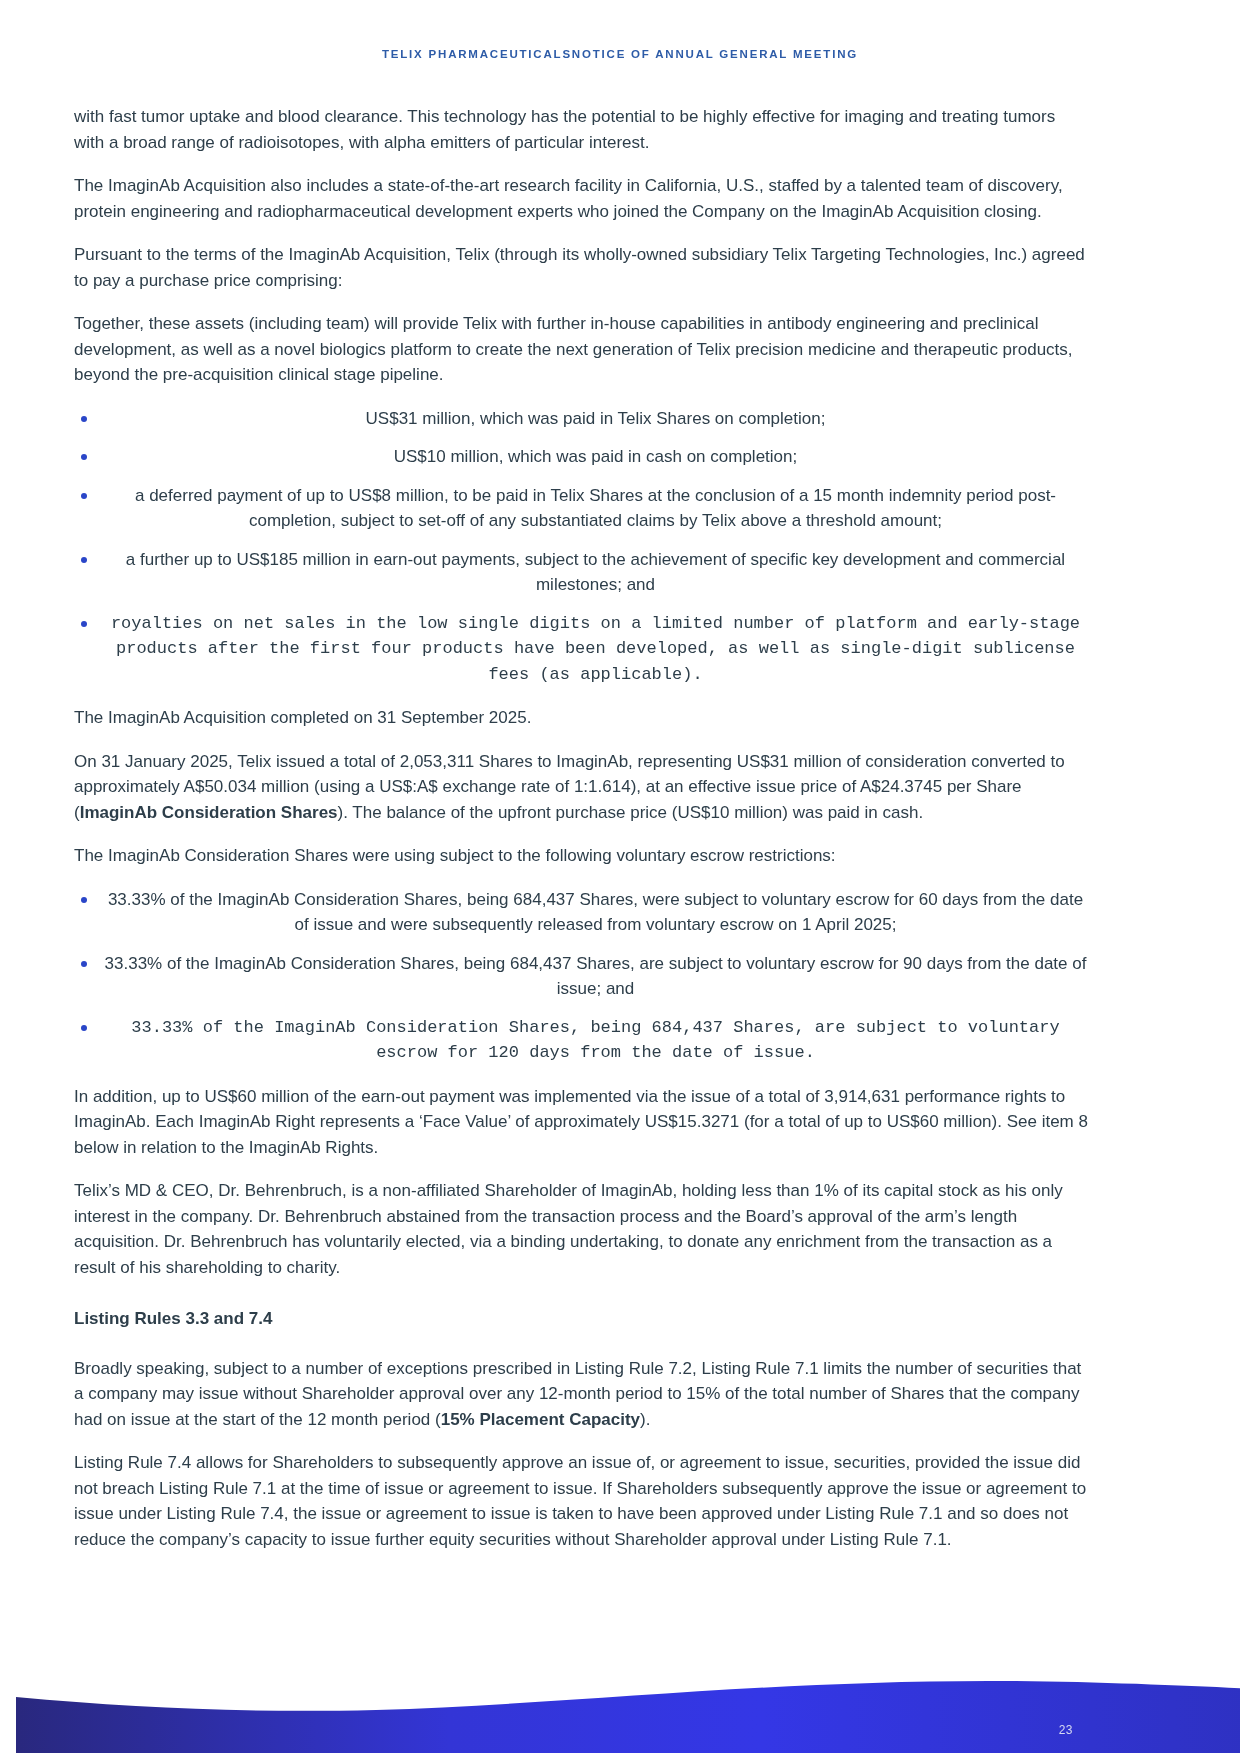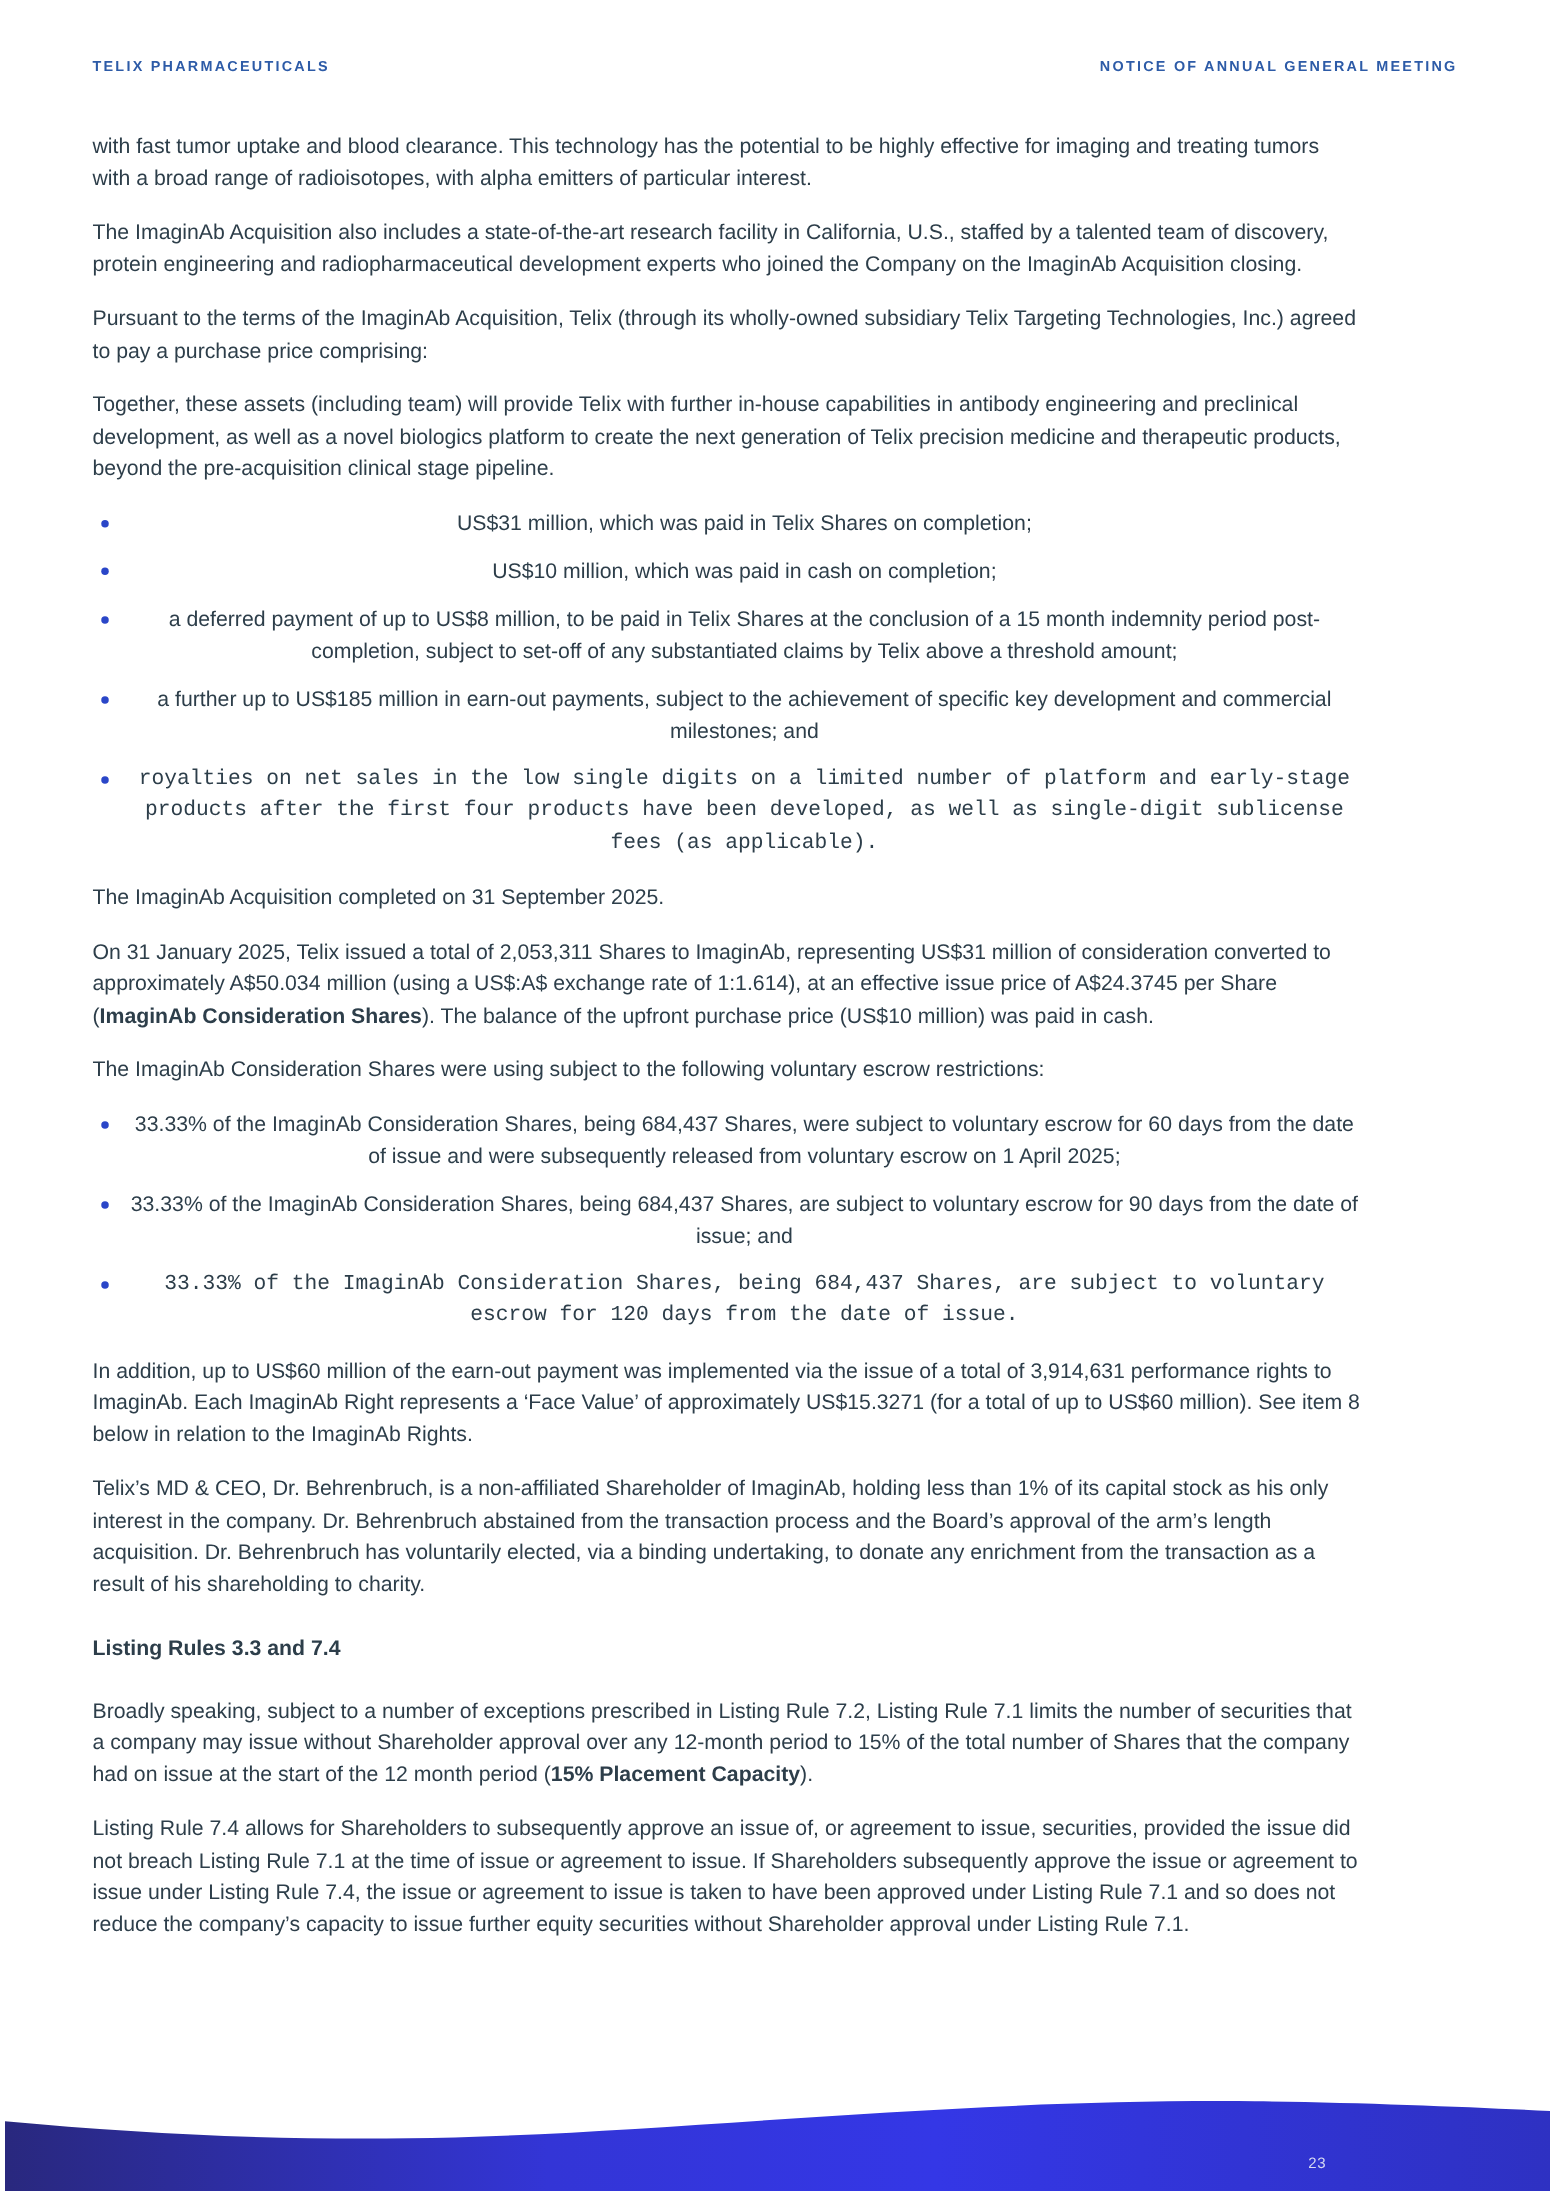--- a/index.html
+++ b/index.html
@@ -7,21 +7,21 @@
     position:relative;
     width:1240px;
     height:1753px;
     background:#ffffff;
     overflow:hidden;
     font-family:"Liberation Sans", sans-serif;
     color:var(--body-text,#2d3e4a);
   }
   .header{
     display:flex;
-    justify-content:space-between;
+    justify-content:center;
     align-items:flex-start;
     padding:48px 74px 0 74px;
   }
   .header span{
     font-size:11.5px;
     font-weight:700;
     letter-spacing:1.8px;
     color:var(--header-color,#2d5ba7);
     text-transform:uppercase;
     white-space:nowrap;
@@ -59,21 +59,21 @@
     left:7px;
     top:10px;
     width:6px;
     height:6px;
     border-radius:50%;
     background:var(--bullet-color,#2a46c8);
   }
   .content strong{font-weight:700;}
   .footer{
     position:absolute;
-    left:4px;
+    left:16px;
     bottom:0;
     width:1165px;
     height:125px;
     pointer-events:none;
   }
   .footer svg{display:block;width:1240px;height:125px;}
   .page-number{
     position:absolute;
     right:108px;
     bottom:16px;

